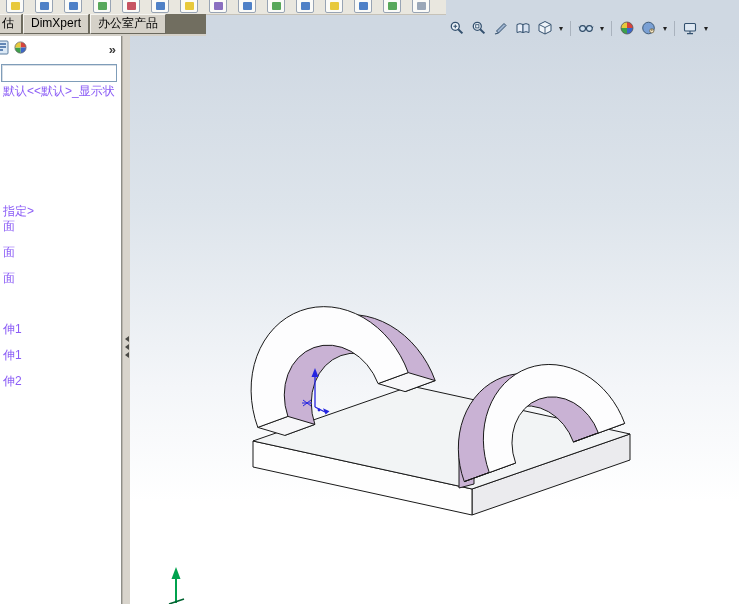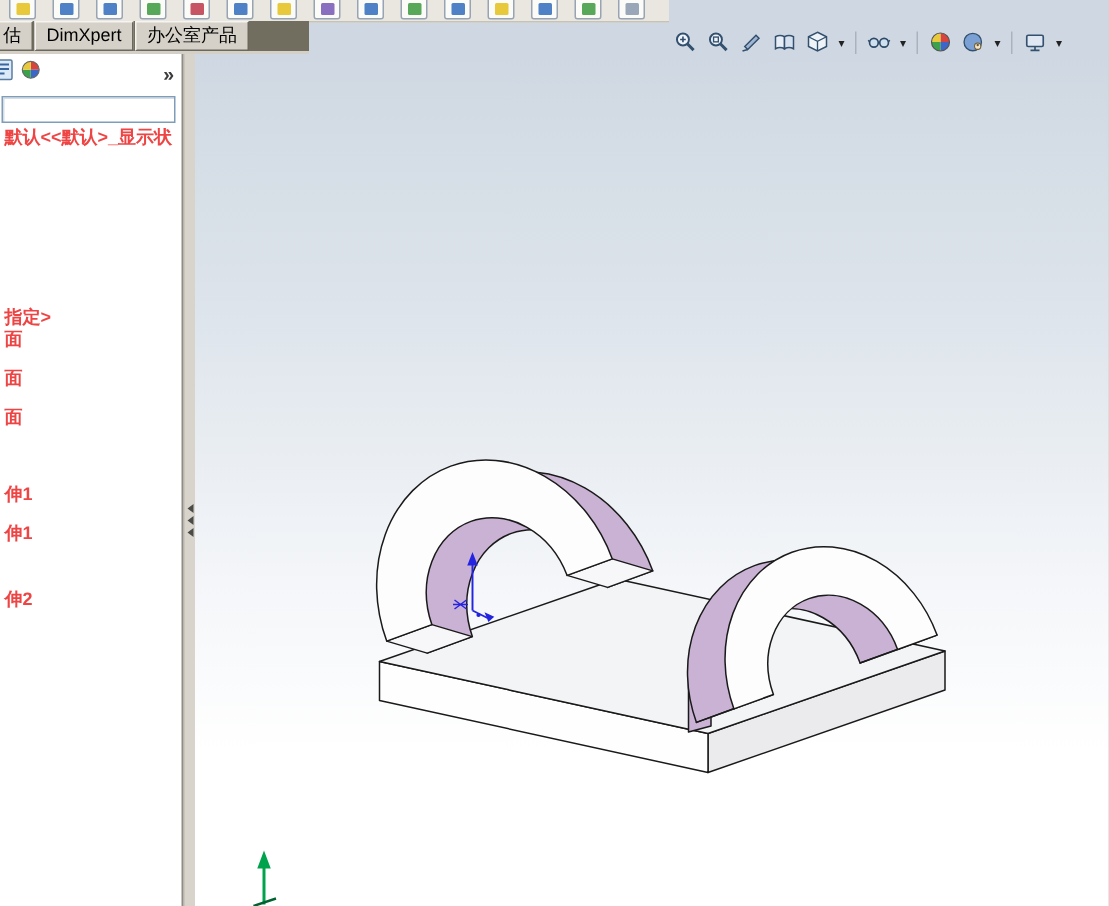--- a/index.html
+++ b/index.html
@@ -31,21 +31,21 @@
   .hu-sep{width:1px;height:15px;background:#a9b2bd;margin:0 3px;}
 
   
   .left-panel{position:absolute;left:0;top:36px;width:121px;height:568px;background:#ffffff;border-right:1px solid #8e8e88;z-index:4;}
   .panel-header{height:26px;display:flex;align-items:center;}
   .panel-header .clip-icon{margin-left:-5px;flex:0 0 auto;}
   .panel-header .spacer{flex:1;}
   .overflow-chevron{font-size:13px;font-weight:bold;color:#3c3c3c;padding-right:5px;cursor:default;}
   .panel-field{position:absolute;left:1px;top:28px;width:114px;height:16px;background:#ffffff;border:1px solid #7f9db9;box-shadow:inset 1px 1px 0 #d6dde5;}
   .tree{position:absolute;inset:0;}
-  .tree-item{position:absolute;left:3px;font-size:12px;line-height:14px;color:#ef4444;white-space:nowrap;cursor:default;font-weight:bold;}
+  .tree-item{position:absolute;left:3px;font-size:12px;line-height:14px;color:#8b5cf6;white-space:nowrap;cursor:default;}
 
   
   .splitter{position:absolute;left:122px;top:36px;width:7px;height:568px;background:#d8d4cc;border-left:1px solid #b9b5ad;z-index:4;}
   .splitter .grip{position:absolute;top:300px;left:0;width:100%;display:flex;flex-direction:column;align-items:center;gap:2px;}
   .tri-left{width:0;height:0;border-top:3px solid transparent;border-bottom:3px solid transparent;border-right:4px solid #4a4a46;}
 
   
   .viewport{position:absolute;left:129px;top:36px;width:610px;height:568px;z-index:1;
     background:linear-gradient(180deg,#cfd8e2 0%,#dde4eb 30%,#f4f6f9 62%,#ffffff 82%);}
   .viewport svg{position:absolute;inset:0;display:block;}
@@ -252,21 +252,21 @@
     </div>
     <div class="panel-field"></div>
     <div class="tree">
       <div class="tree-item" style="top:48px">默认&lt;&lt;默认&gt;_显示状</div>
       <div class="tree-item" style="top:168px">指定&gt;</div>
       <div class="tree-item" style="top:183px">面</div>
       <div class="tree-item" style="top:209px">面</div>
       <div class="tree-item" style="top:235px">面</div>
       <div class="tree-item" style="top:286px">伸1</div>
       <div class="tree-item" style="top:312px">伸1</div>
-      <div class="tree-item" style="top:356px">伸2</div>
+      <div class="tree-item" style="top:338px">伸2</div>
     </div>
   </div>
 
   <div class="splitter">
     <div class="grip">
       <span class="tri-left"></span>
       <span class="tri-left"></span>
       <span class="tri-left"></span>
     </div>
   </div>

